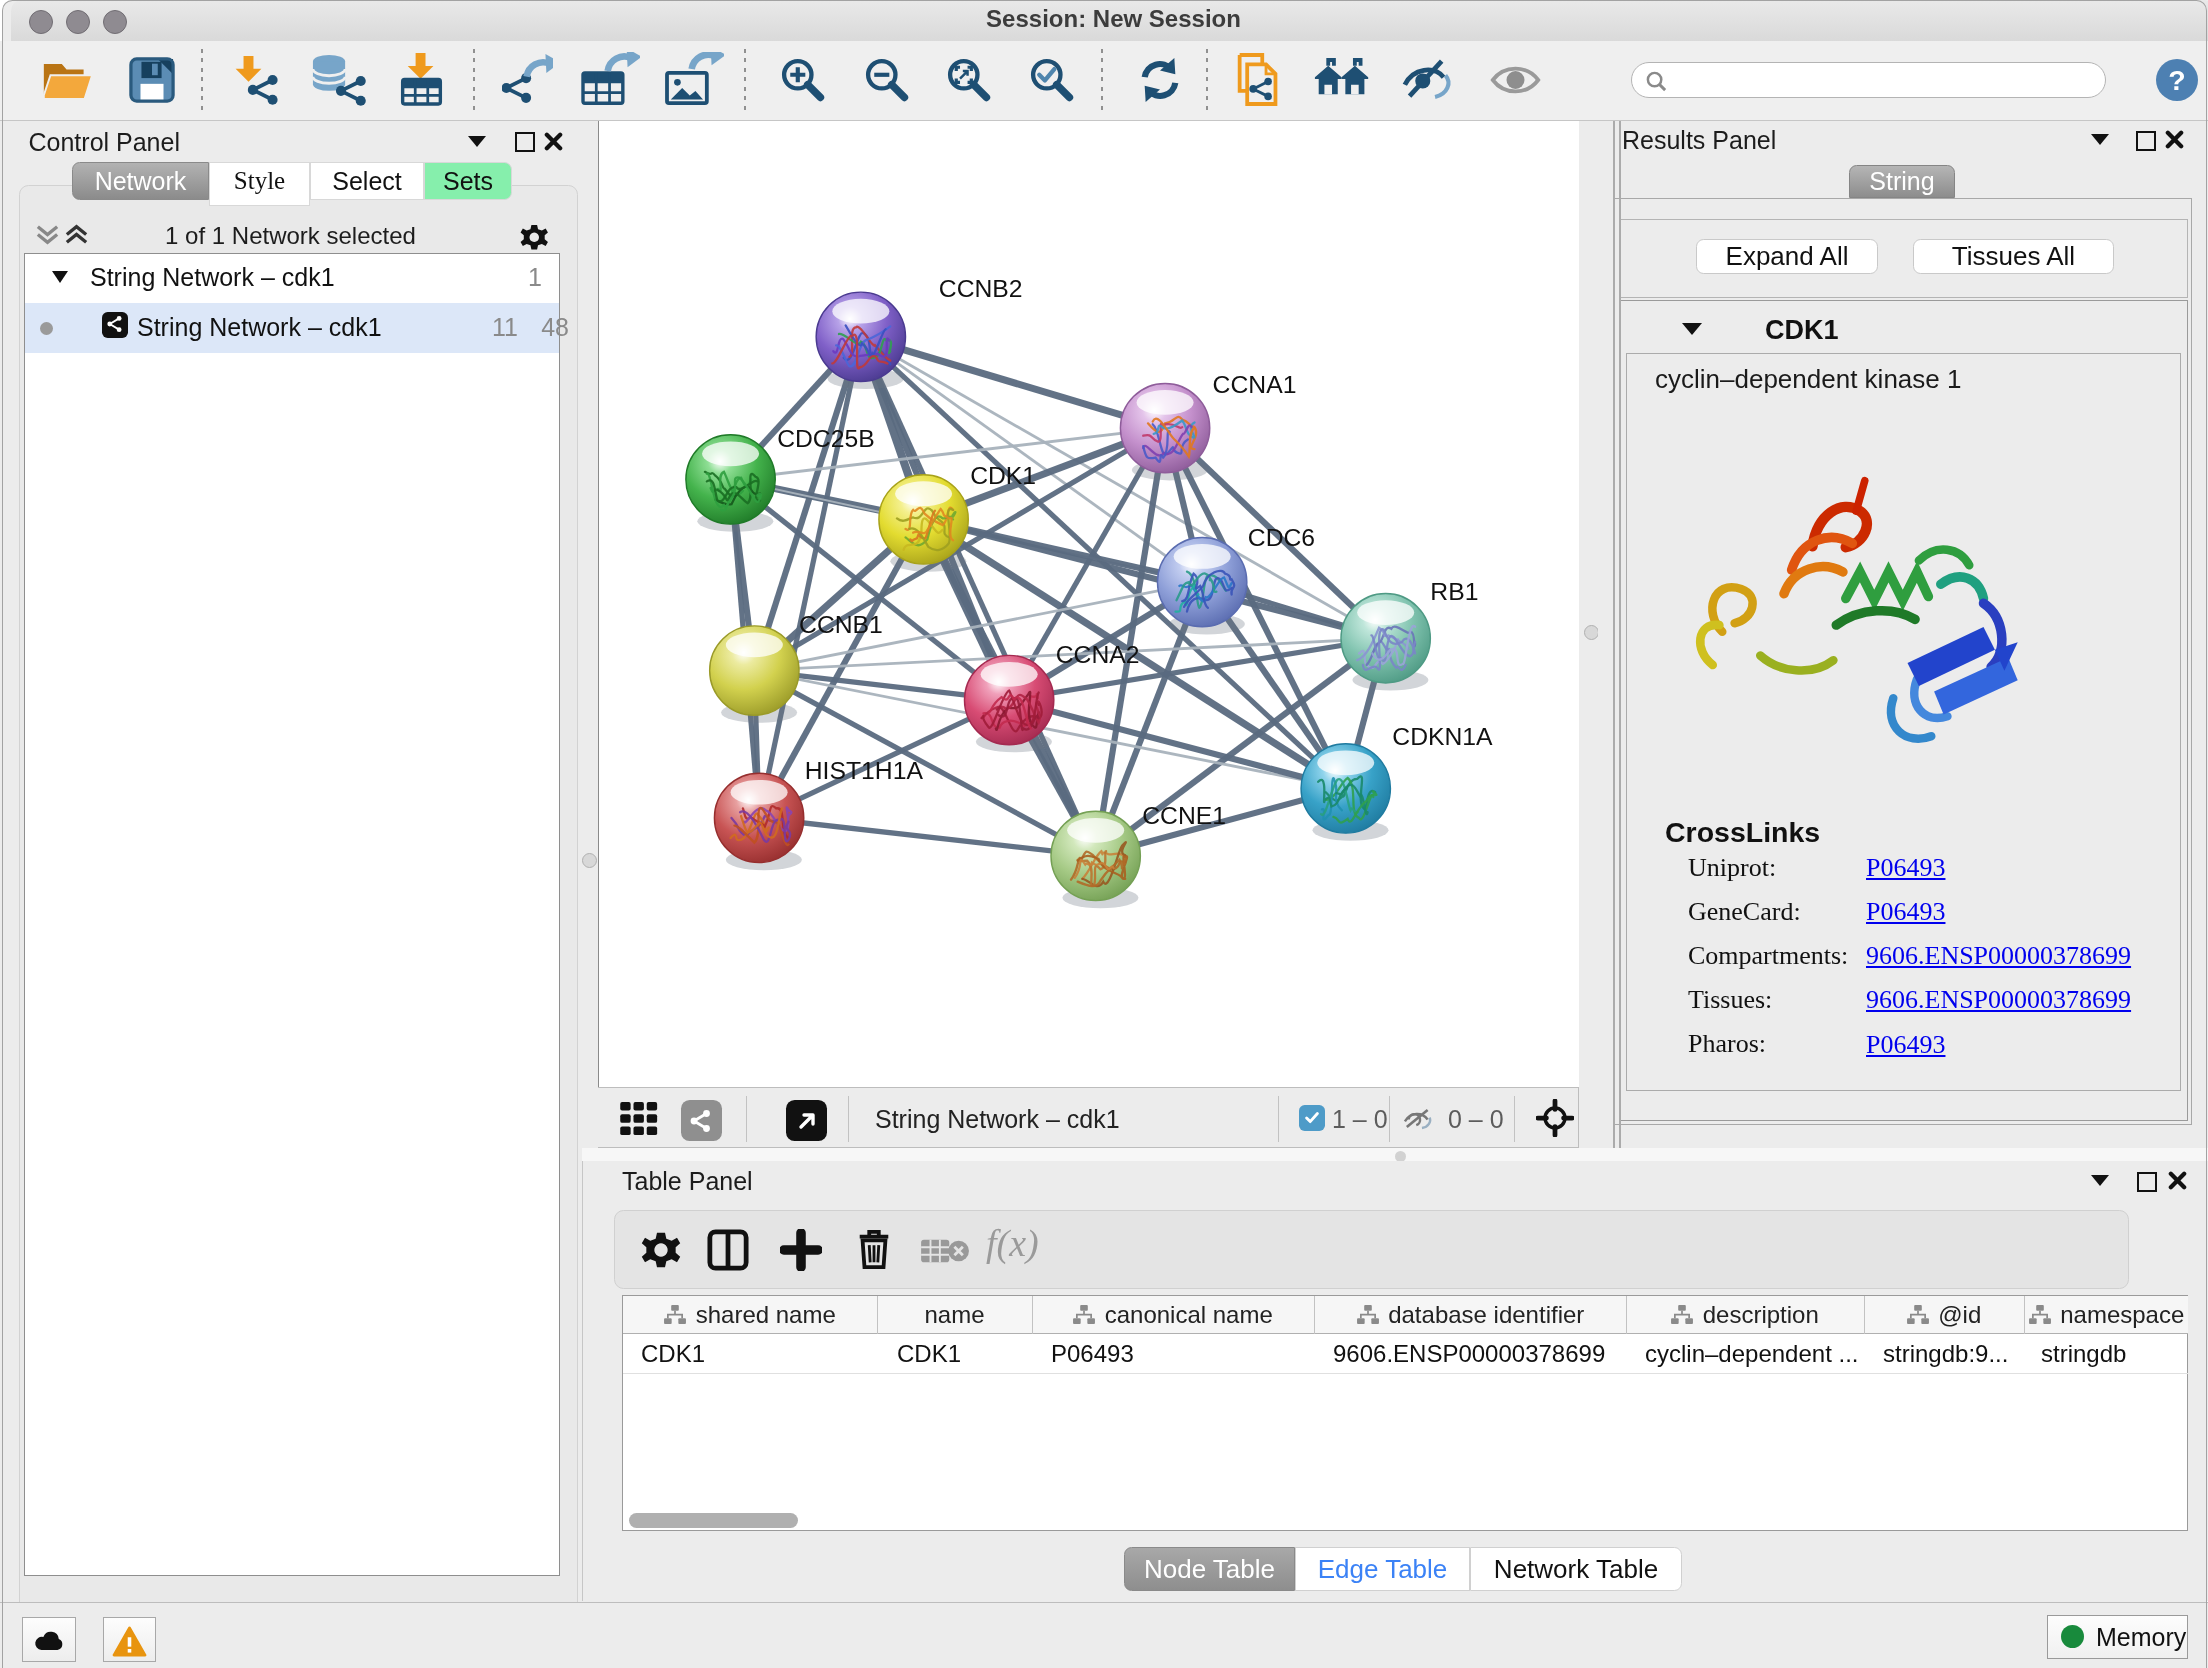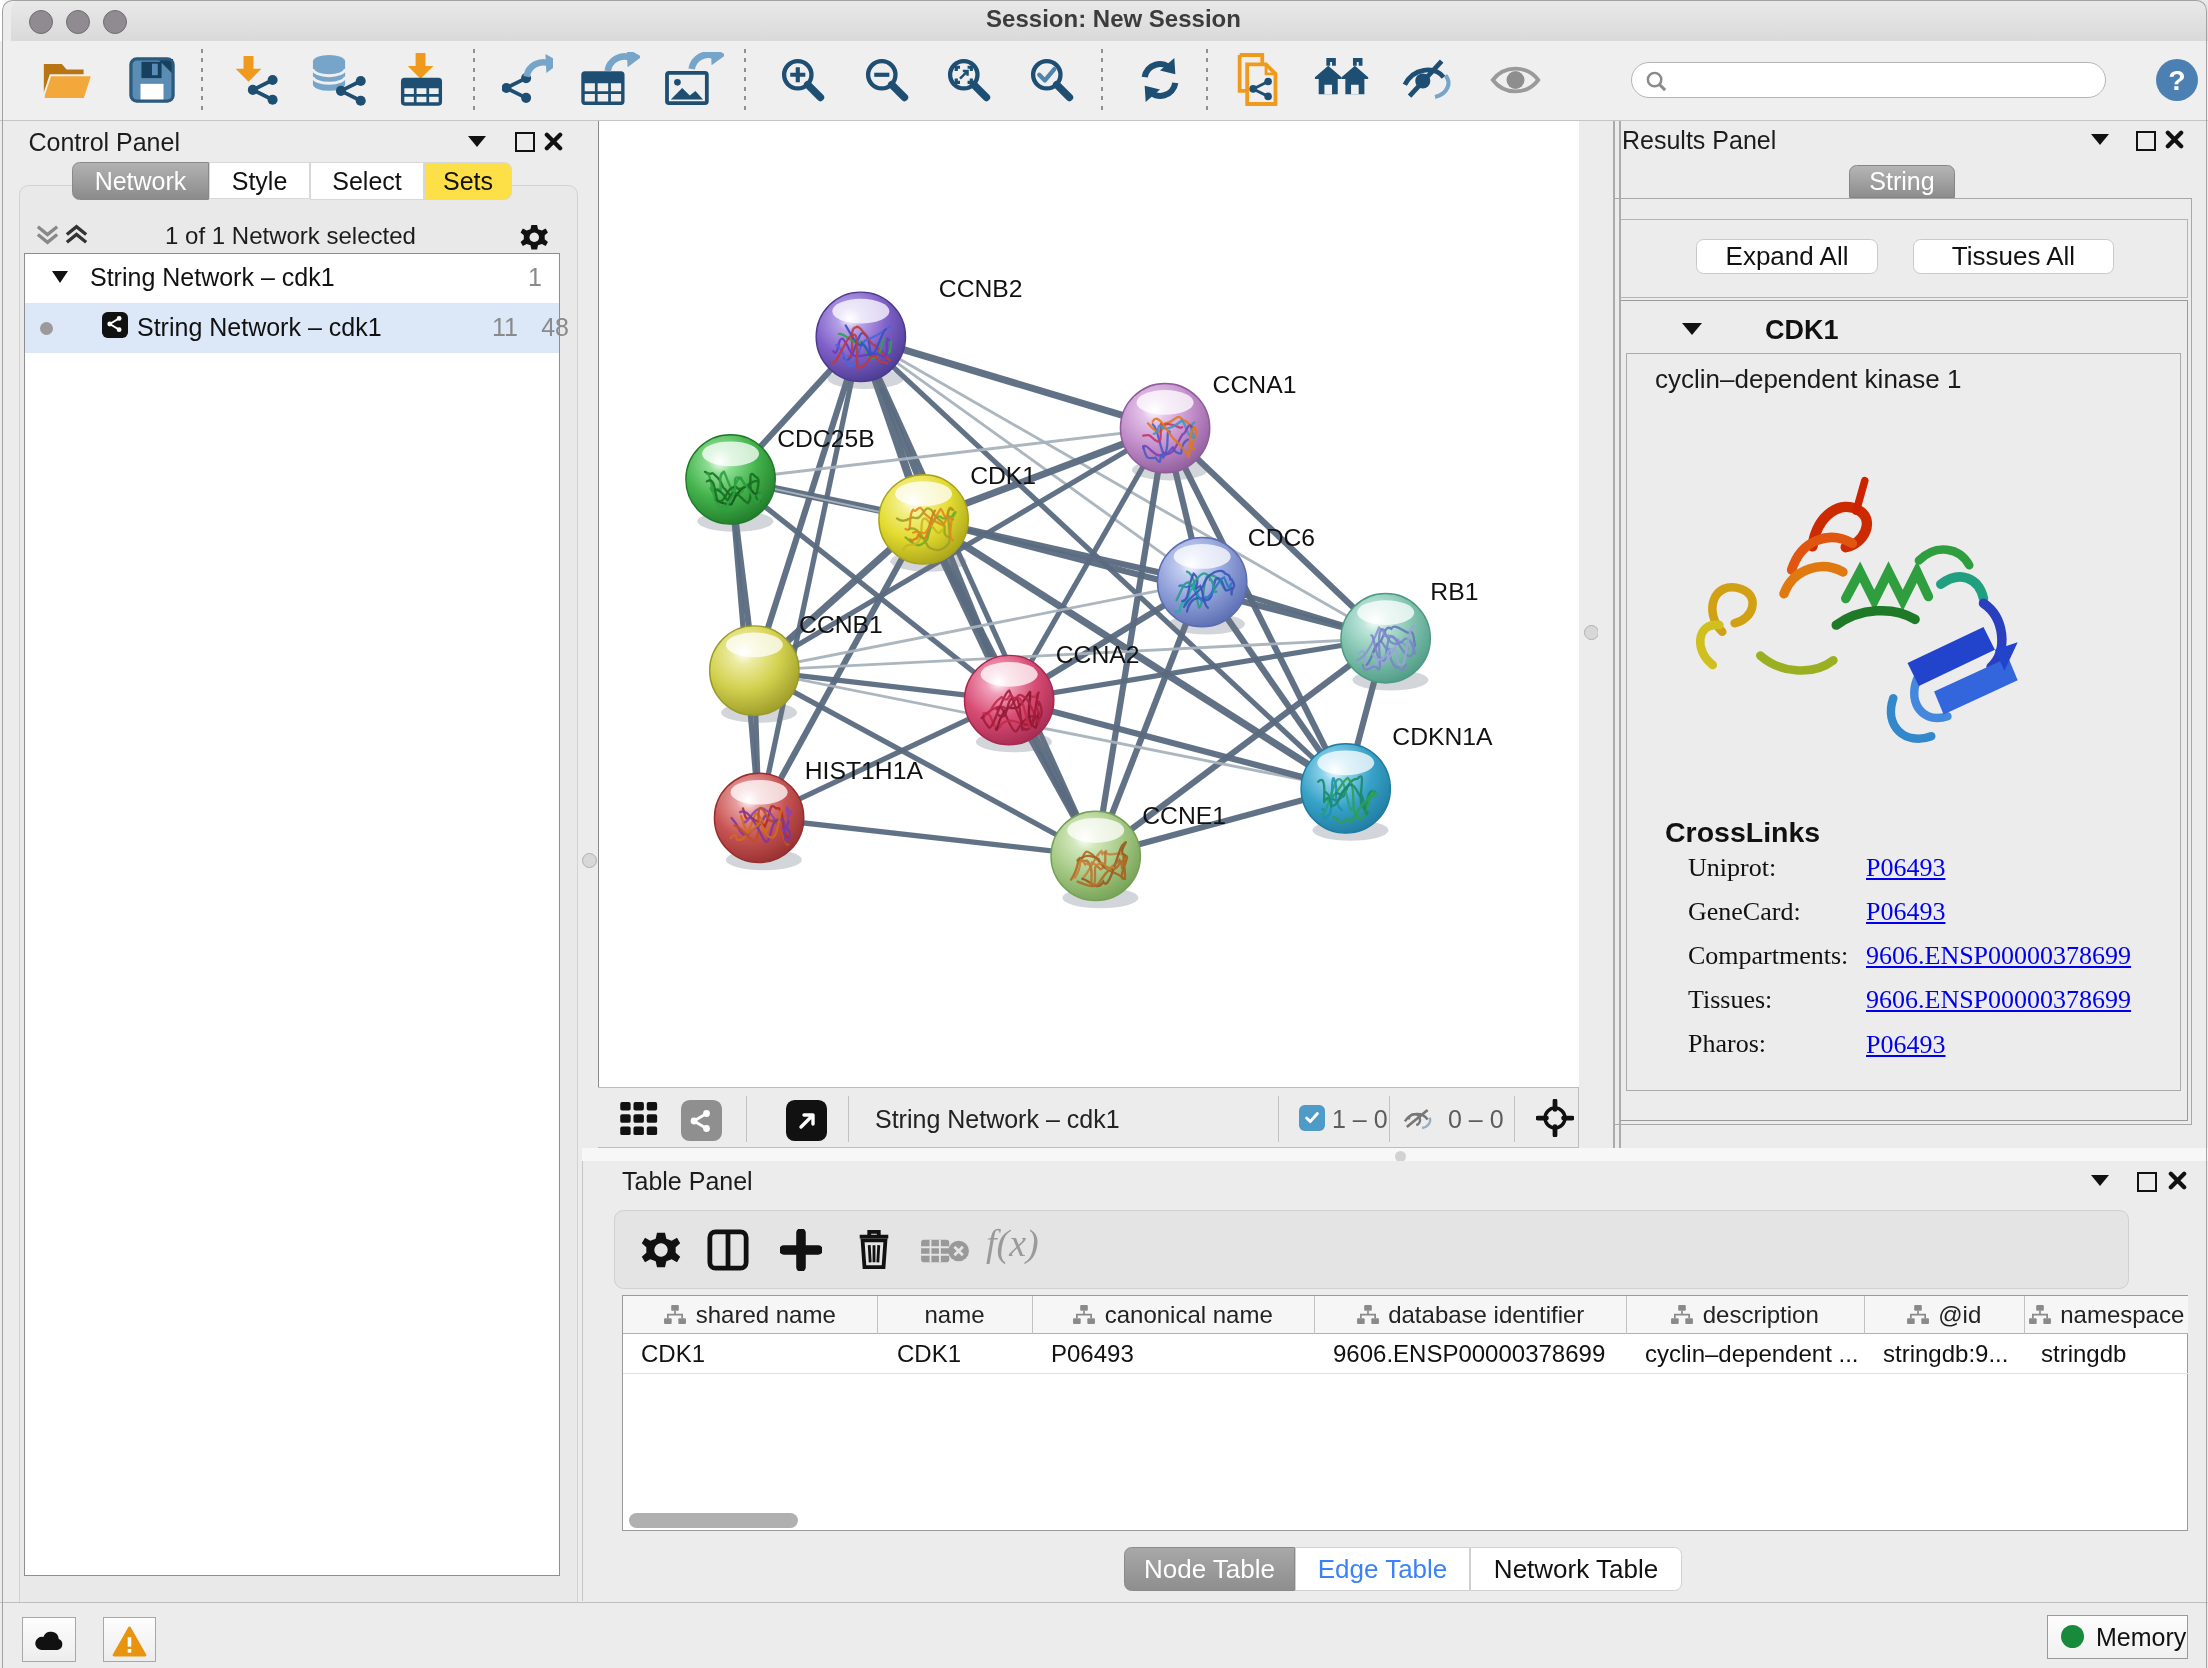--- a/index.html
+++ b/index.html
@@ -149,23 +149,23 @@
   <div class="abs panel-title" style="left:28.5px;top:6.7px;">Control Panel</div>
   <div class="abs tri-down" style="left:468px;top:15px;"></div>
   <div class="abs boxbtn" style="left:515px;top:11.4px;"></div>
   <svg class="abs" style="left:544px;top:10.5px;" width="19" height="19" viewBox="0 0 20 20">
       <path d="M3,3 L17,17 M17,3 L3,17" stroke="#111" stroke-width="4.5" stroke-linecap="round"></path>
     </svg>
 
   <div class="abs" style="left:19px;top:64px;width:559px;height:1476px;background:#e9e9e9;border:1px solid #d2d2d2;border-radius:9.5px;box-sizing:border-box;"></div>
 
   <div class="abs" style="left:72px;top:41px;width:137px;height:38px;background:linear-gradient(#b2b2b2,#8b8b8b);border:1px solid #8a8a8a;border-radius:7.6px 0 0 7.6px;box-sizing:border-box;color:#ffffff;font-size:25px;text-align:center;line-height:36px;">Network</div>
-  <div class="abs" style="left:209px;top:41px;width:101px;height:37px;background:#ffffff;border:1px solid #d8d8d8;box-sizing:border-box;color:#111;font-size:25px;text-align:center;line-height:36px;">Style</div>
+  <div class="abs" style="left:209px;top:41px;width:101px;height:44px;background:#ffffff;border:1px solid #d8d8d8;box-sizing:border-box;color:#111;font-size:25px;text-align:center;line-height:36px;font-family:Liberation Serif, serif;">Style</div>
   <div class="abs" style="left:310px;top:41px;width:114px;height:38px;background:#ffffff;border:1px solid #d8d8d8;box-sizing:border-box;color:#111;font-size:25px;text-align:center;line-height:36px;">Select</div>
-  <div class="abs" style="left:424px;top:41px;width:88px;height:38px;background:#fde047;border:1px solid #d8d8d8;border-radius:0 7.6px 7.6px 0;box-sizing:border-box;color:#111;font-size:25px;text-align:center;line-height:36px;">Sets</div>
+  <div class="abs" style="left:424px;top:41px;width:88px;height:38px;background:#86efac;border:1px solid #d8d8d8;border-radius:0 7.6px 7.6px 0;box-sizing:border-box;color:#111;font-size:25px;text-align:center;line-height:36px;">Sets</div>
 
   <svg class="abs" style="left:34px;top:100px;" width="27" height="27" viewBox="0 0 28 28">
       <path d="M4,6 L14,14 L24,6 M4,14 L14,22 L24,14" fill="none" stroke="#888" stroke-width="3.5"></path>
     </svg>
   <svg class="abs" style="left:63px;top:100px;" width="27" height="27" viewBox="0 0 28 28">
       <path d="M4,22 L14,14 L24,22 M4,14 L14,6 L24,14" fill="none" stroke="#333" stroke-width="3.5"></path>
     </svg>
   <div class="abs" style="left:105px;top:101px;width:371px;text-align:center;font-size:24px;color:#1c1c1c;">1 of 1 Network selected</div>
   <svg class="abs" style="left:520px;top:102px;" width="28.5" height="28.5" viewBox="0 0 30 30">
       <path d="M15,2 L18,2 L19,6.5 L23,8 L27,5.8 L29.4,9.9 L26,13 L26,17 L29.4,20.1 L27,24.2 L23,22 L19,23.5 L18,28 L12,28 L11,23.5 L7,22 L3,24.2 L0.6,20.1 L4,17 L4,13 L0.6,9.9 L3,5.8 L7,8 L11,6.5 L12,2 Z M15,10 a5,5 0 1,0 0.001,0 Z" fill="#111" fill-rule="evenodd"></path>

